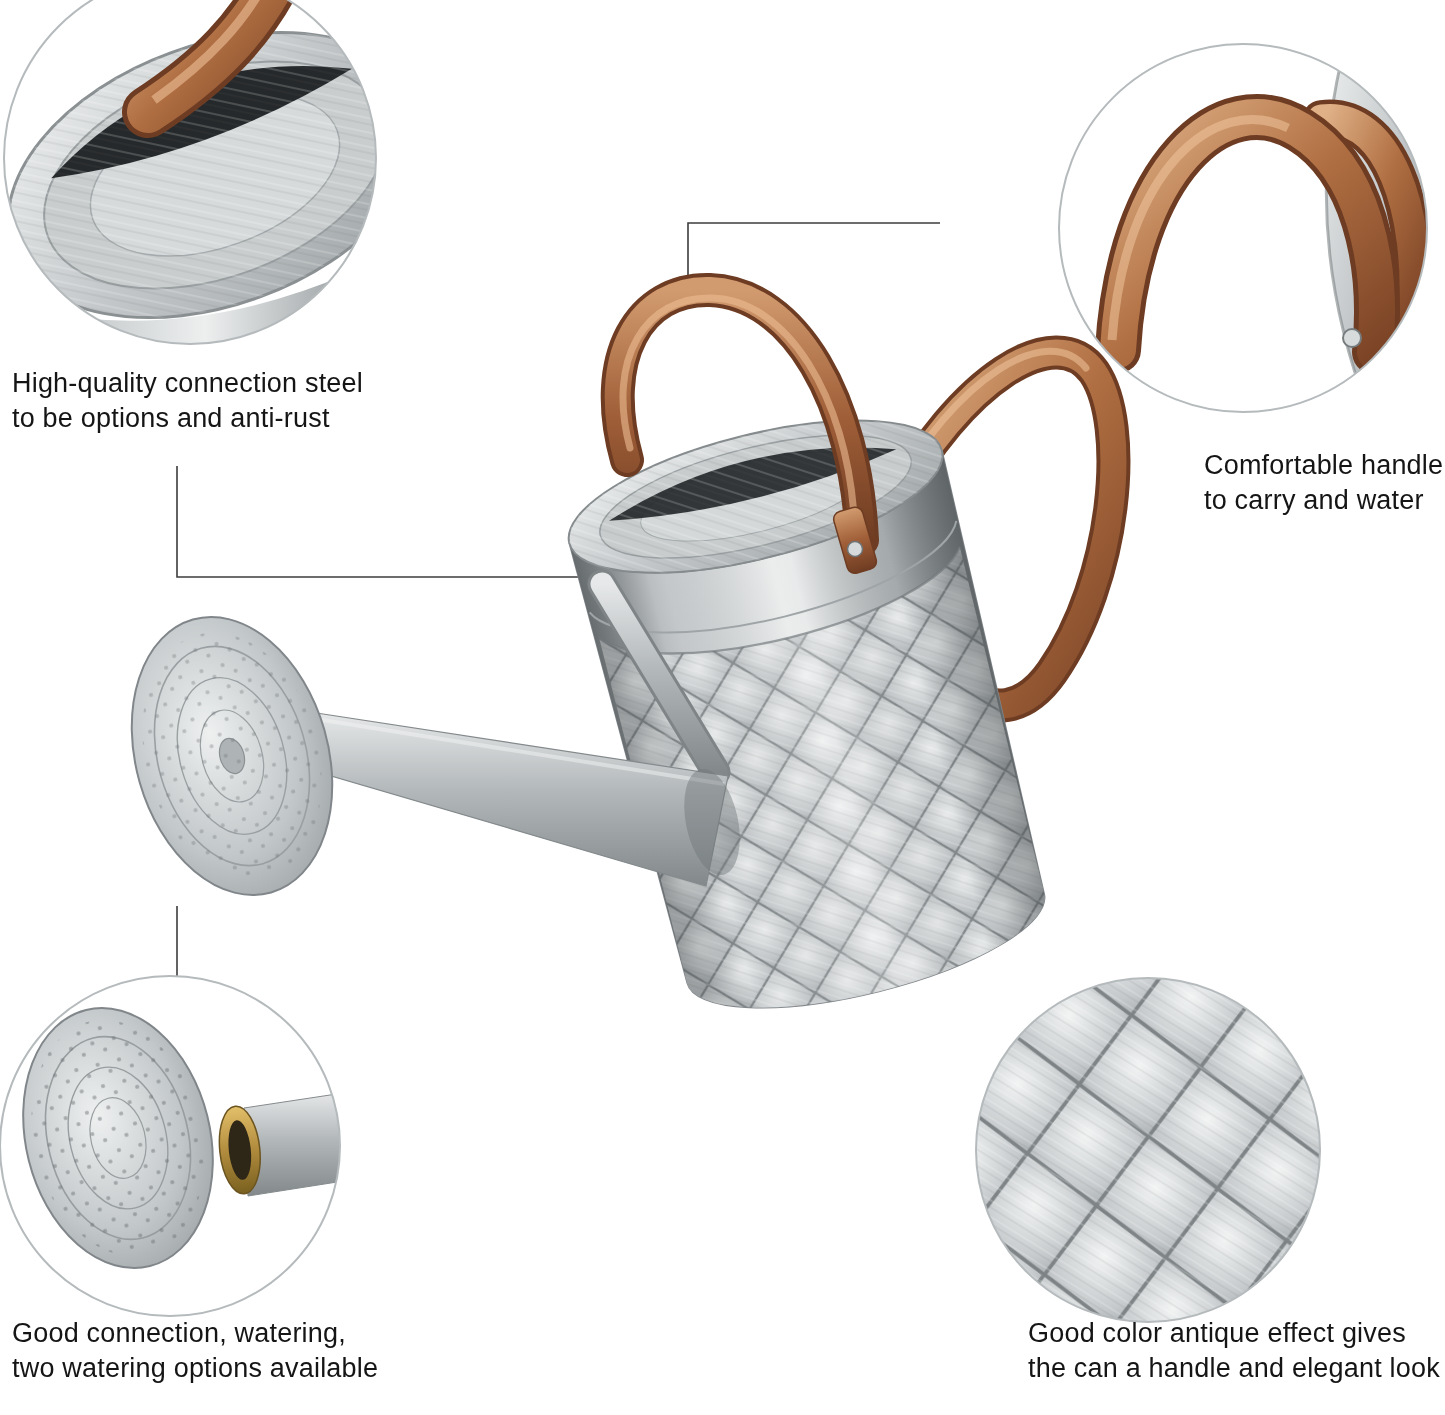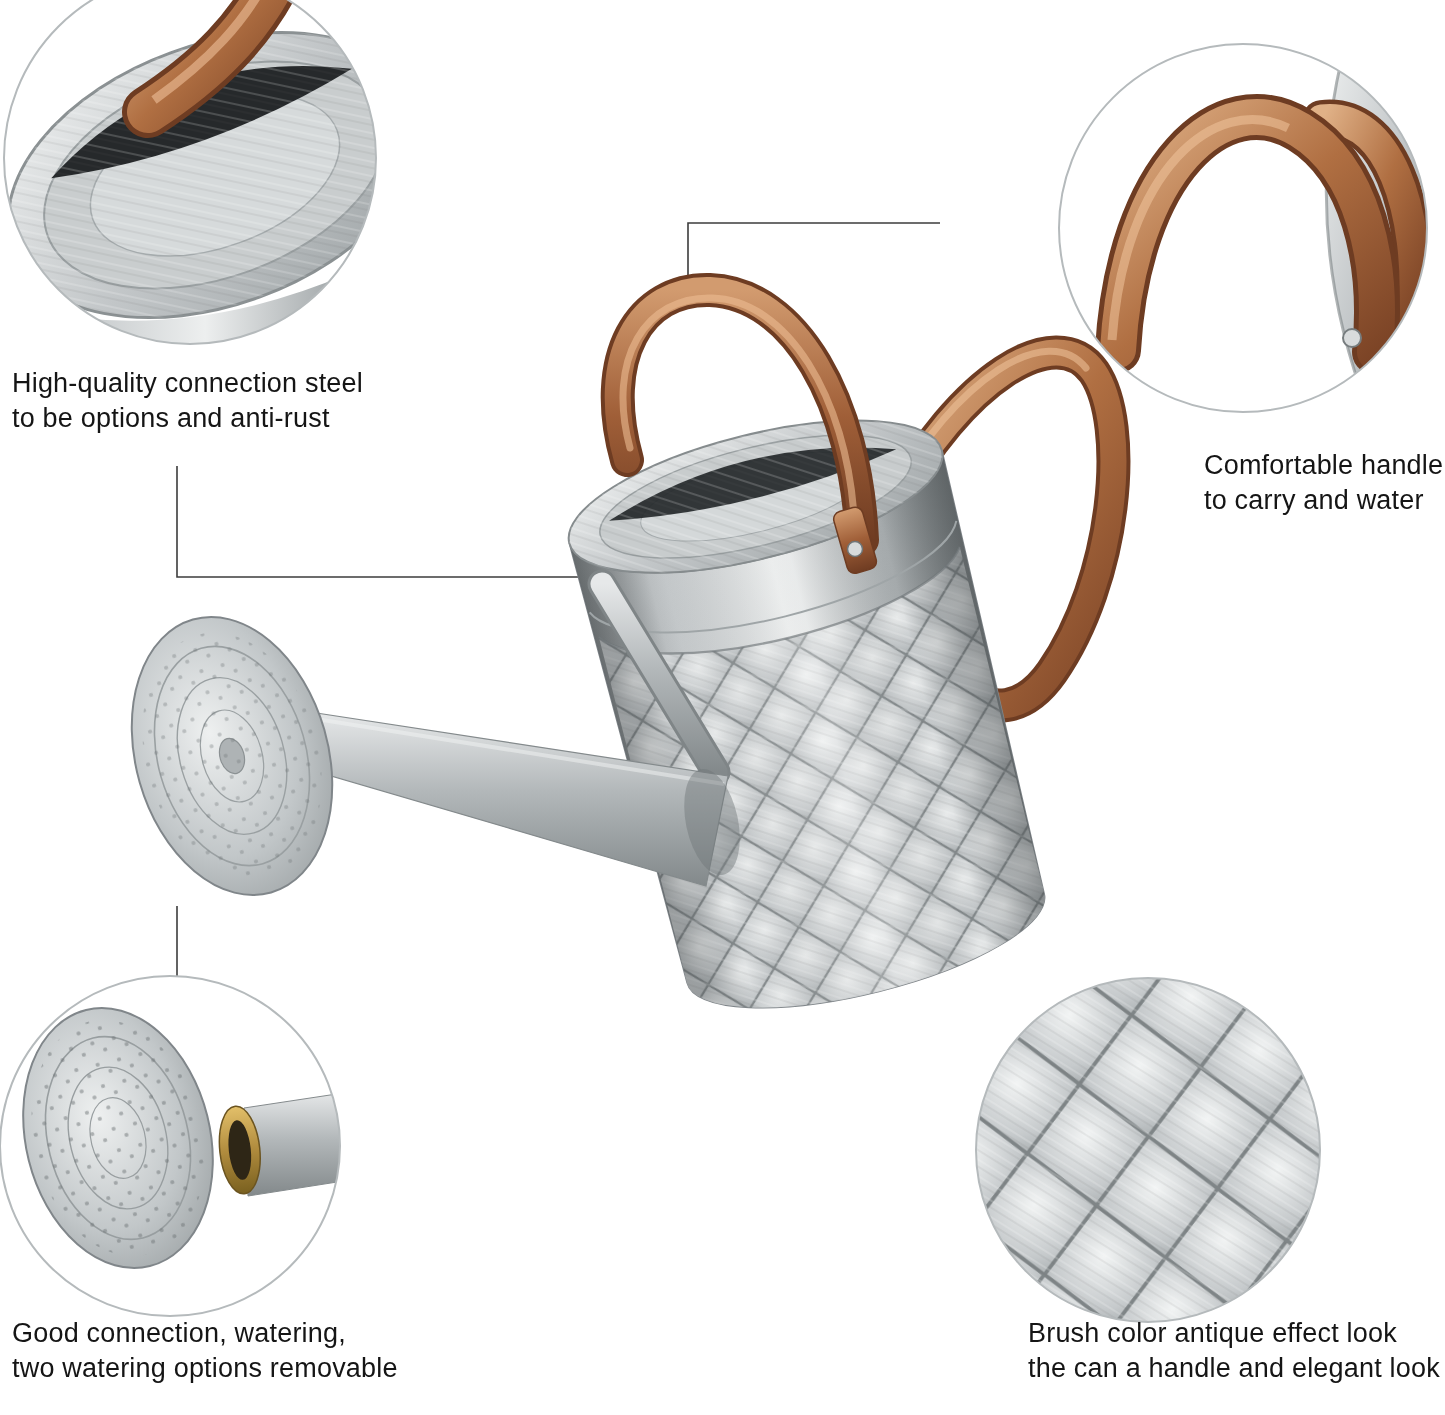--- a/index.html
+++ b/index.html
@@ -248,21 +248,21 @@
     <div class="cap-line">to be options and anti-rust</div>
   </div>
 
   <div class="caption tr">
     <div class="cap-line">Comfortable handle</div>
     <div class="cap-line">to carry and water</div>
   </div>
 
   <div class="caption bl">
     <div class="cap-line">Good connection, watering,</div>
-    <div class="cap-line">two watering options removable</div>
+    <div class="cap-line">two watering options available</div>
   </div>
 
   <div class="caption br">
-    <div class="cap-line">Brush color antique effect look</div>
+    <div class="cap-line">Good color antique effect gives</div>
     <div class="cap-line">the can a handle and elegant look</div>
   </div>
 
 </div>
 
 </body></html>

